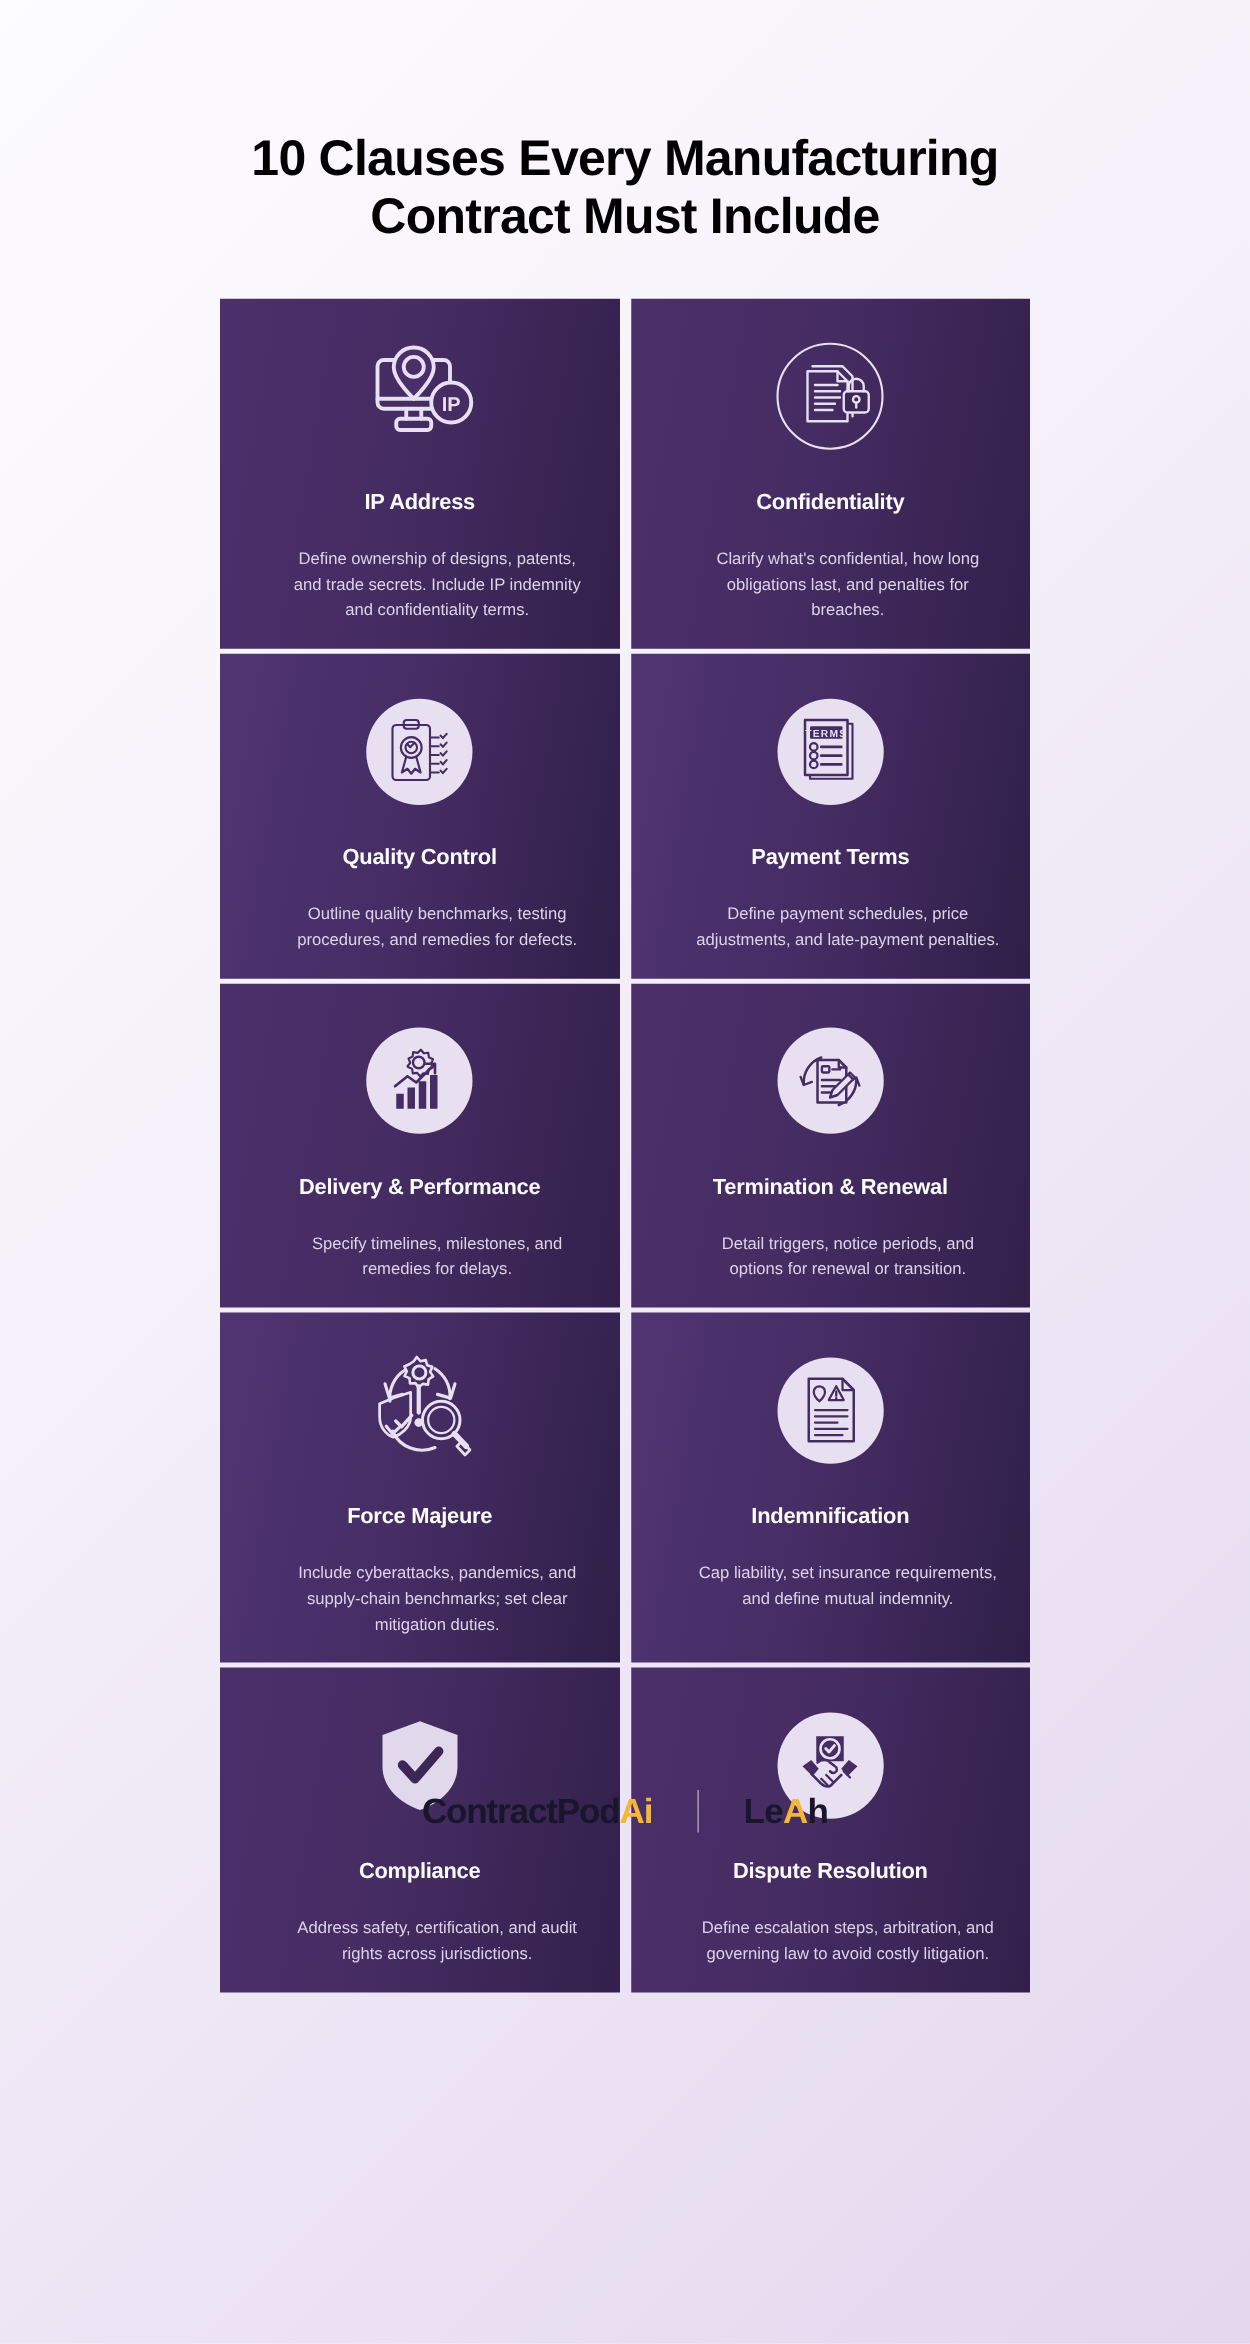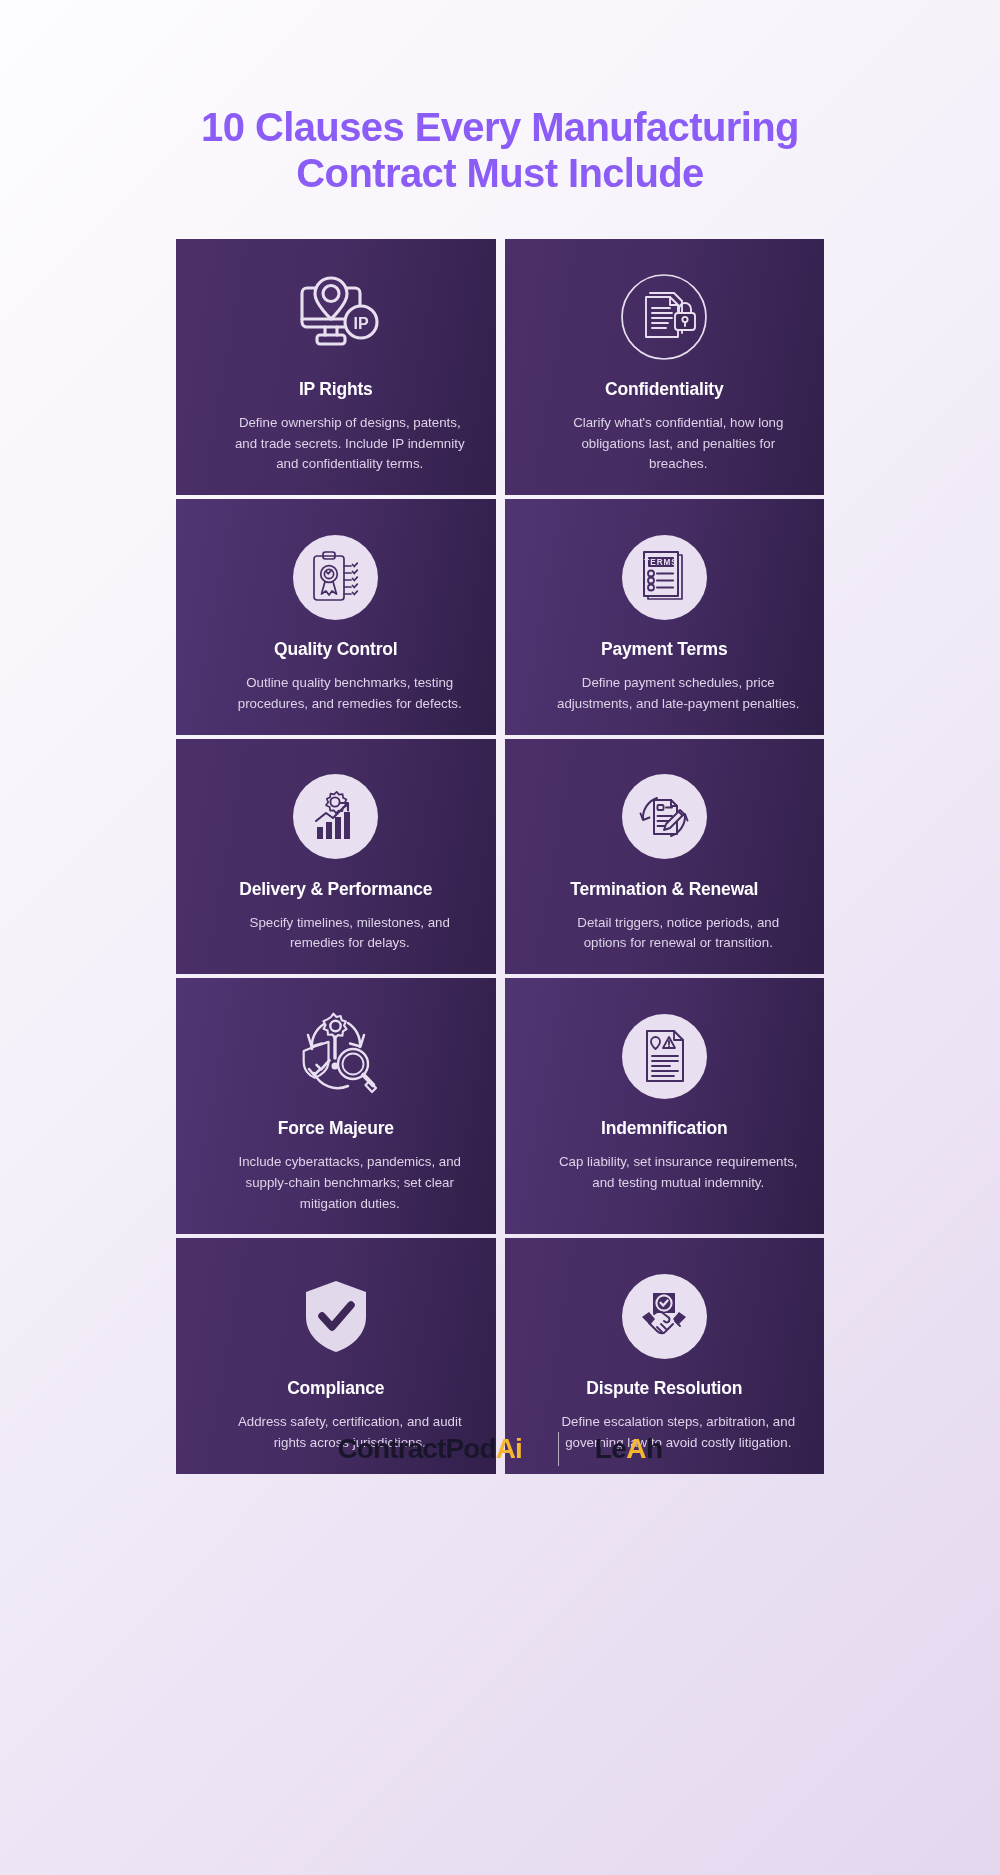--- a/index.html
+++ b/index.html
@@ -9,21 +9,21 @@
     background:linear-gradient(135deg,#fdfcfe 0%,#f6f2fa 35%,#ece3f4 70%,#e3d7ee 100%);
     position:relative;
     overflow:hidden;
   }
   
   .title{
     width:760px;
     margin:0 auto;
     padding-top:104px;
     text-align:center;
-    color:#8b5cf6;
+    color:#000000;
     font-size:40px;
     line-height:1.15;
     font-weight:bold;
     letter-spacing:-0.6px;
   }
   
   .grid{
     width:648px;
     margin:0 auto;
     margin-top:43px;
@@ -33,20 +33,21 @@
   }
   .card{
     position:relative;
     background:linear-gradient(100deg,#4b2f69 0%,#452c62 45%,#32204b 100%);
     padding:22px 22px 20px;
     display:flex;
     flex-direction:column;
     align-items:center;
     color:#fff;
     overflow:hidden;
+    gap:12px;
   }
   .card.alt{
     background:linear-gradient(100deg,#503573 0%,#452c63 50%,#2f1f48 100%);
   }
   .r1{ min-height:233px; }
   .r2{ min-height:230px; }
   .r3{ min-height:230px; }
   .r4{ min-height:232px; }
   .r5{ min-height:232px; }
 
@@ -130,21 +131,21 @@
           <path d="M11 45 H69"></path>
           <path d="M34 53 V61 M46 53 V61"></path>
           <rect x="26" y="61" width="28" height="9" rx="3"></rect>
           <path d="M40 4 C31 4 24 11 24 20 C24 30 40 45 40 45 C40 45 56 30 56 20 C56 11 49 4 40 4 Z" fill="#4b2f69"></path>
           <circle cx="40" cy="19.5" r="8"></circle>
           <circle cx="70" cy="48" r="16" fill="#452c62"></circle>
           <text x="70" y="54.5" font-family="Liberation Sans, sans-serif" font-size="16" font-weight="bold" fill="#e8dff0" stroke="none" text-anchor="middle">IP</text>
         </svg>
       </div>
     </div>
-    <h3>IP Rights</h3>
+    <h3>IP Address</h3>
     <p>Define ownership of designs, patents, and trade secrets. Include IP indemnity and confidentiality terms.</p>
   </div>
 
   <div class="card r1">
     <div class="iconwrap">
       <div class="plain-icon">
         <svg width="88" height="88" viewBox="0 0 88 88" fill="none" stroke="#e8dff0" stroke-width="1.9" stroke-linecap="round" stroke-linejoin="round">
           <circle cx="44" cy="44" r="42" stroke-width="1.7"></circle>
           <path d="M26 24 H50 L58 32 V64 H26 Z" stroke-width="1.9"></path>
           <path d="M30 20 H54 L62 28 V60"></path>
@@ -274,21 +275,21 @@
           <path d="M9 4 H36 L45 13 V54 H9 Z" fill="#e8dff0" stroke-width="2"></path>
           <path d="M36 4 V13 H45"></path>
           <path d="M17.5 10 C15 10 13 12 13 14.5 C13 18 17.5 22 17.5 22 C17.5 22 22 18 22 14.5 C22 12 20 10 17.5 10 Z"></path>
           <path d="M31 10 L37 21 H25 Z"></path>
           <path d="M31 14 V17.5 M31 19.3 v0.6"></path>
           <path d="M14 29 H40 M14 34 H40 M14 39 H32 M14 44 H40 M14 49 H36" stroke-width="1.8"></path>
         </svg>
       </div>
     </div>
     <h3>Indemnification</h3>
-    <p>Cap liability, set insurance requirements, and testing mutual indemnity.</p>
+    <p>Cap liability, set insurance requirements, and define mutual indemnity.</p>
   </div>
 
   <div class="card r5">
     <div class="iconwrap">
       <div class="plain-icon">
         <svg width="70" height="78" viewBox="0 0 70 78" fill="none">
           <path d="M35 4 L65 15 V40 C65 58 50 70 35 75 C20 70 5 58 5 40 V15 Z" fill="#e2d8ec"></path>
           <path d="M21 39 L31 50 L50 28" fill="none" stroke="#3d2757" stroke-width="7.5" stroke-linecap="round" stroke-linejoin="round"></path>
         </svg>
       </div>

